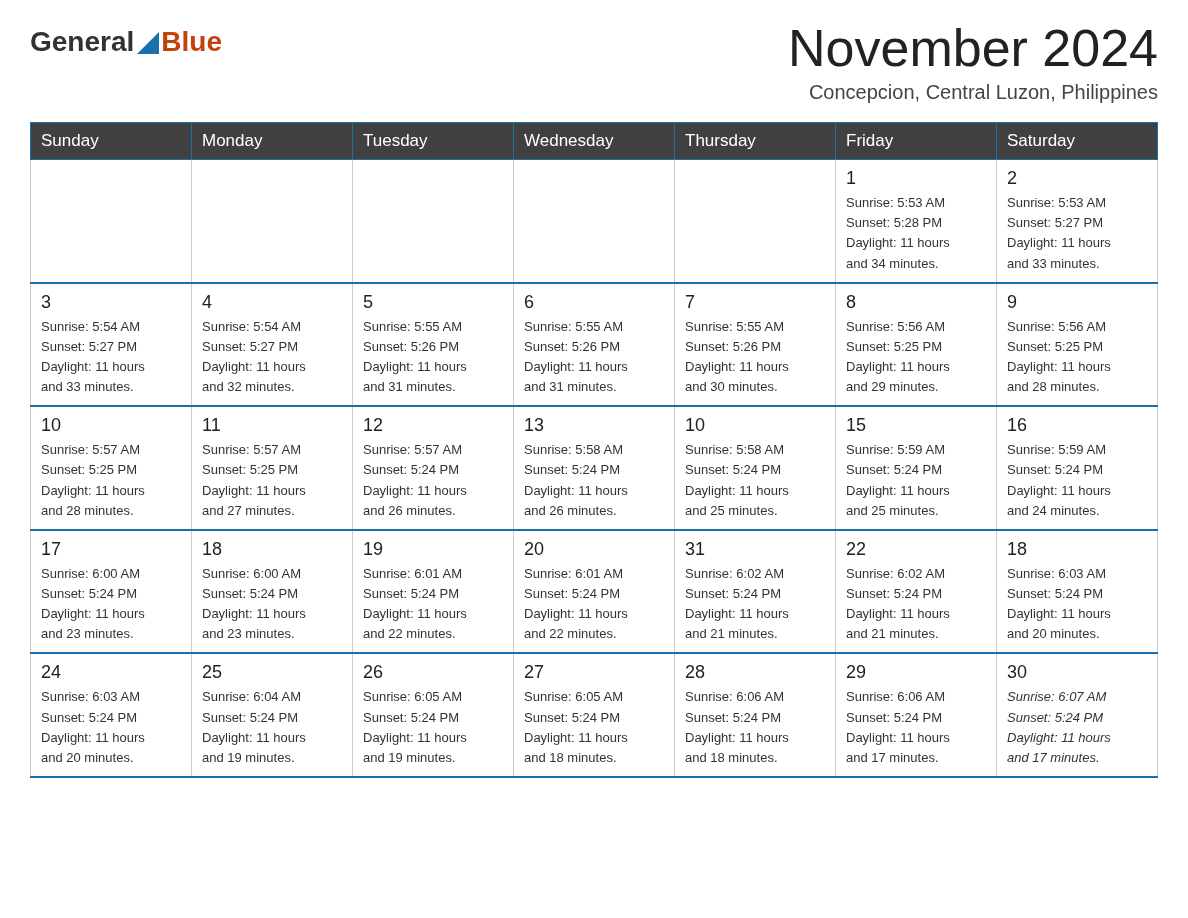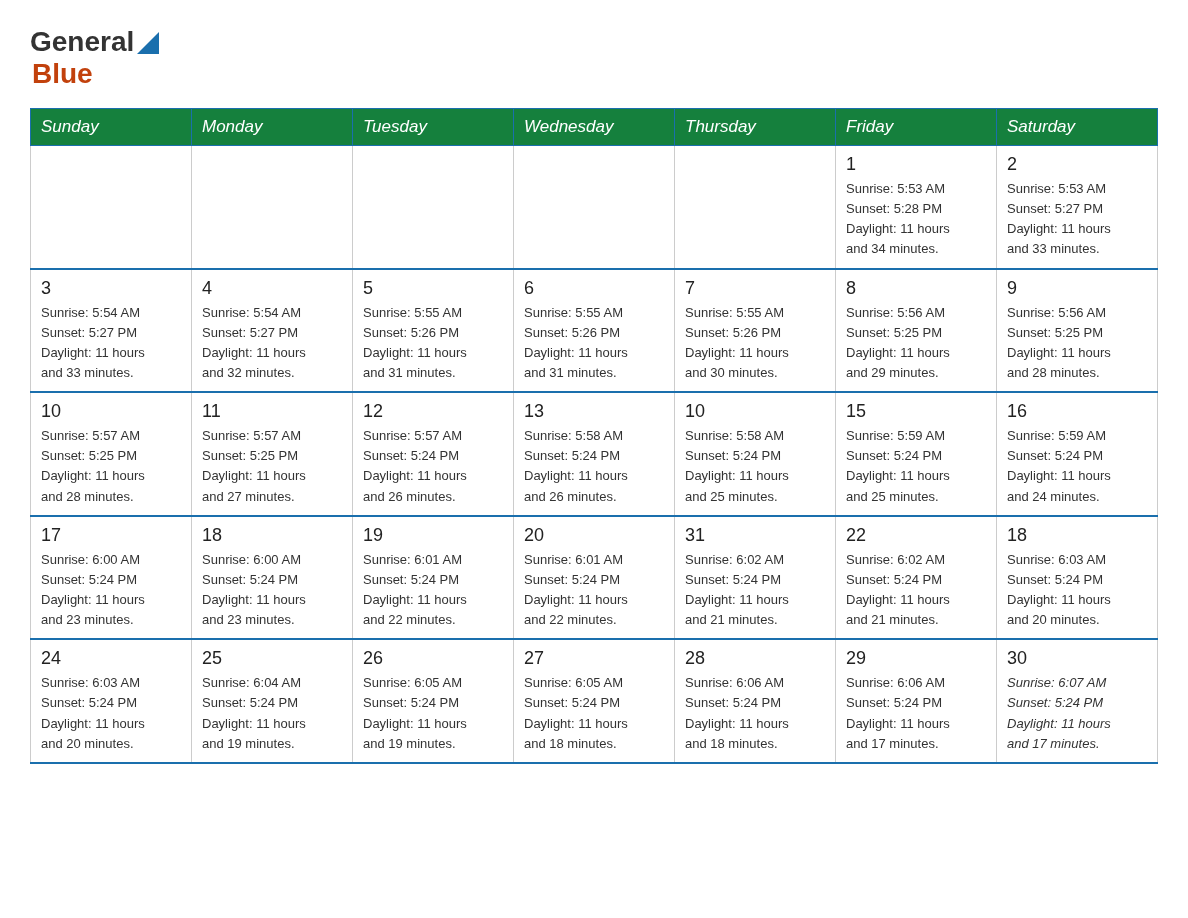--- a/index.html
+++ b/index.html
@@ -27,21 +27,21 @@
       font-weight: bold;
       color: #333;
     }
     .logo-text-blue {
       font-size: 28px;
       font-weight: bold;
       color: #c2410c;
     }
     .logo-inner {
       display: flex;
-      flex-direction: column;
+      flex-direction: row;
       align-items: flex-start;
     }
     .logo-row1 {
       display: flex;
       align-items: center;
     }
     .logo-row2 {
       display: flex;
       align-items: center;
       padding-left: 2px;
@@ -59,22 +59,21 @@
       font-size: 20px;
       color: #444;
       margin-top: 4px;
     }
     .calendar-table {
       width: 100%;
       border-collapse: collapse;
       table-layout: fixed;
     }
     .calendar-table thead tr {
-      background-color: #15803d;
-      font-style: italic;
+      background-color: #404040;
     }
     .calendar-table thead th {
       color: #fff;
       font-size: 17px;
       font-weight: normal;
       padding: 8px 10px;
       text-align: left;
       border: 1px solid #1a6fad;
     }
     .calendar-table tbody tr {
@@ -118,20 +117,24 @@
         <span class="logo-text-general">General</span>
         <svg width="22" height="22" viewBox="0 0 22 22" style="margin-left:3px;margin-top:2px;">
           <polygon points="0,22 22,22 22,0" fill="#1a6fad"></polygon>
         </svg>
       </div>
       <div class="logo-row2">
         <span class="logo-text-blue">Blue</span>
       </div>
     </div>
   </div>
+  <div class="title-section">
+    <div class="month-title">November 2024</div>
+    <div class="location-title">Concepcion, Central Luzon, Philippines</div>
+  </div>
 </div>
 
 <table class="calendar-table">
   <thead>
     <tr>
     <th>Sunday</th>
         <th>Monday</th>
         <th>Tuesday</th>
         <th>Wednesday</th>
         <th>Thursday</th>

